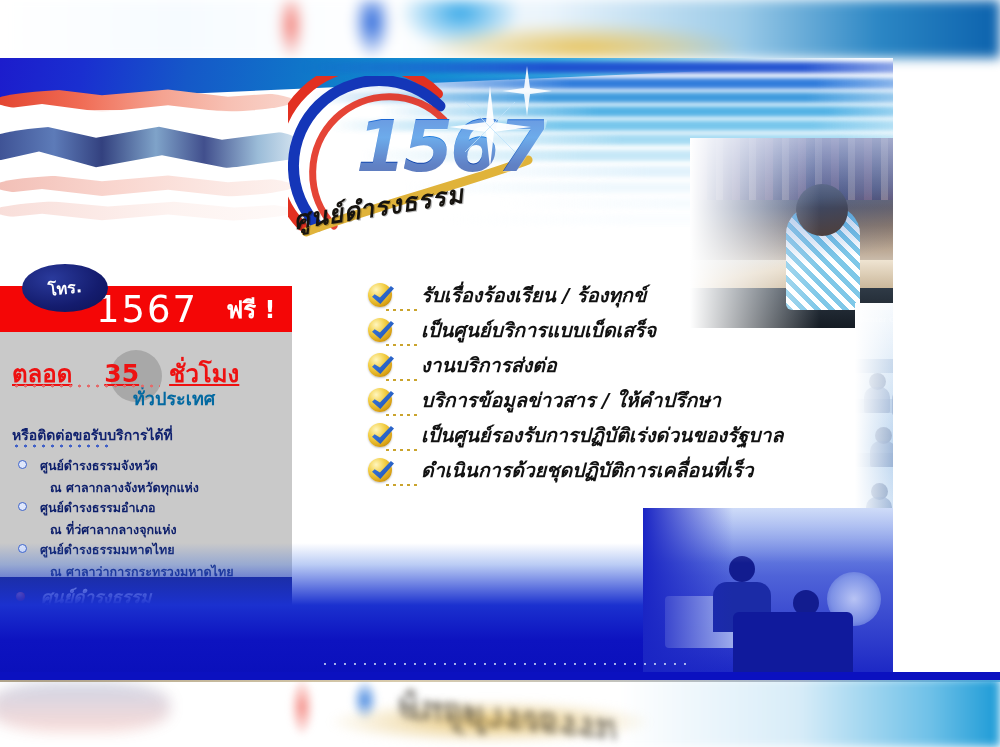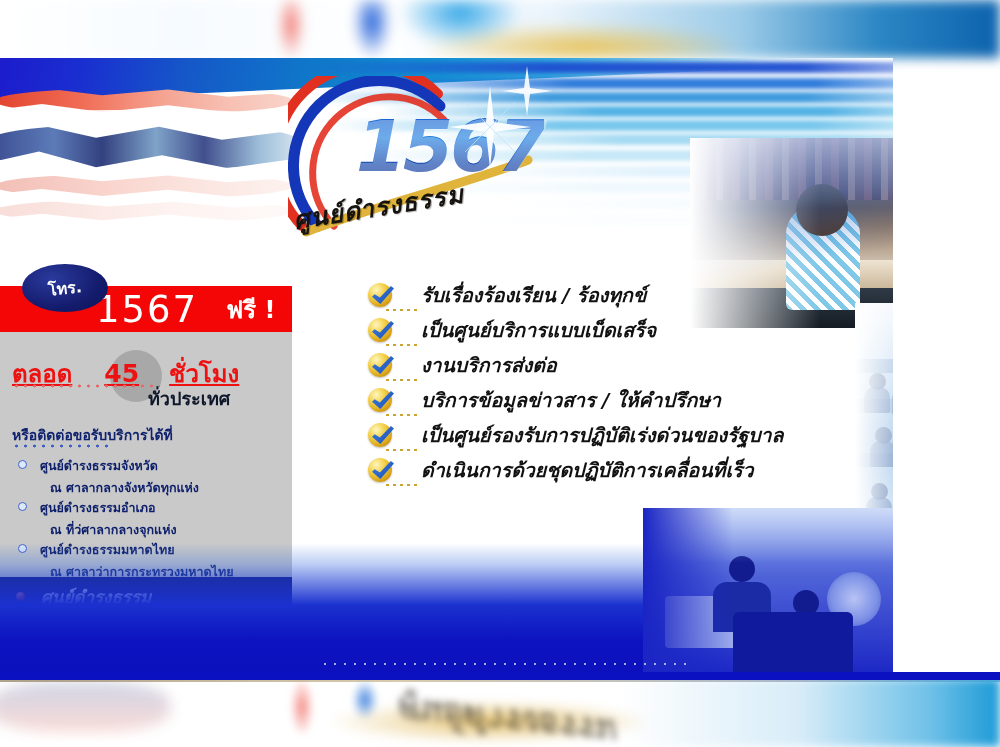--- a/index.html
+++ b/index.html
@@ -118,21 +118,21 @@
     display:flex;align-items:center;}
   .red-band .num{margin-left:96px;color:#fff;font:400 37px "DejaVu Sans",sans-serif;letter-spacing:2px;line-height:1;}
   .red-band .free{margin-left:28px;color:#fff;font:700 24px "DejaVu Sans",sans-serif;}
 
   .gray-panel{position:absolute;left:0;top:274px;width:292px;height:246px;background:#c9c9c9;}
   .circle24{position:absolute;left:110px;top:18px;width:52px;height:52px;border-radius:50%;background:#a8a8a8;}
   .row24{position:absolute;left:12px;top:22px;width:272px;display:flex;align-items:baseline;color:#ee1111;text-decoration:underline;}
   .row24 .w1{font:700 24px "DejaVu Sans",sans-serif;}
   .row24 .n{font:700 25px "DejaVu Sans",sans-serif;margin-left:32px;}
   .row24 .w2{font:700 24px "DejaVu Sans",sans-serif;margin-left:30px;}
-  .row24b{position:absolute;left:148px;top:52px;color:#0f172a;font:700 18px "DejaVu Sans",sans-serif;}
+  .row24b{position:absolute;left:133px;top:52px;color:#0369a1;font:700 18px "DejaVu Sans",sans-serif;}
   .dotline{position:absolute;height:4px;background-image:radial-gradient(circle,#e46a6a 0 1.4px,transparent 1.6px);
     background-size:9px 4px;background-repeat:repeat-x;}
   .contact-h{position:absolute;left:12px;top:92px;color:#10216e;font:700 14px "DejaVu Sans",sans-serif;}
   .dotline-b{position:absolute;height:4px;background-image:radial-gradient(circle,#4060c8 0 1.4px,transparent 1.6px);
     background-size:9px 4px;background-repeat:repeat-x;}
   .bul{position:absolute;color:#0d1f6b;font:700 12.5px "DejaVu Sans",sans-serif;}
   .bul .mark{position:absolute;left:0;top:4px;width:7px;height:7px;border-radius:50%;border:1.6px solid #3d63c9;background:#dfe7fb;}
   .bul .l1{margin-left:22px;display:block;}
   .bul .l2{margin-left:32px;display:block;margin-top:2px;}
 
@@ -334,21 +334,21 @@
       <span class="free">ฟรี !</span>
     </div>
     <div class="tel-ellipse">
       <span>โทร.</span>
     </div>
 
     <div class="gray-panel">
       <div class="circle24"></div>
       <div class="row24">
         <span class="w1">ตลอด</span>
-        <span class="n">45</span>
+        <span class="n">35</span>
         <span class="w2">ชั่วโมง</span>
       </div>
       <div class="row24b">ทั่วประเทศ</div>
       <div class="dotline" style="left:12px;top:52px;width:148px"></div>
 
       <div class="contact-h">หรือติดต่อขอรับบริการได้ที่</div>
       <div class="dotline-b" style="left:12px;top:112px;width:96px"></div>
 
       <div id="contact-list">
           <div class="bul" style="left: 18px; top: 124px;">

